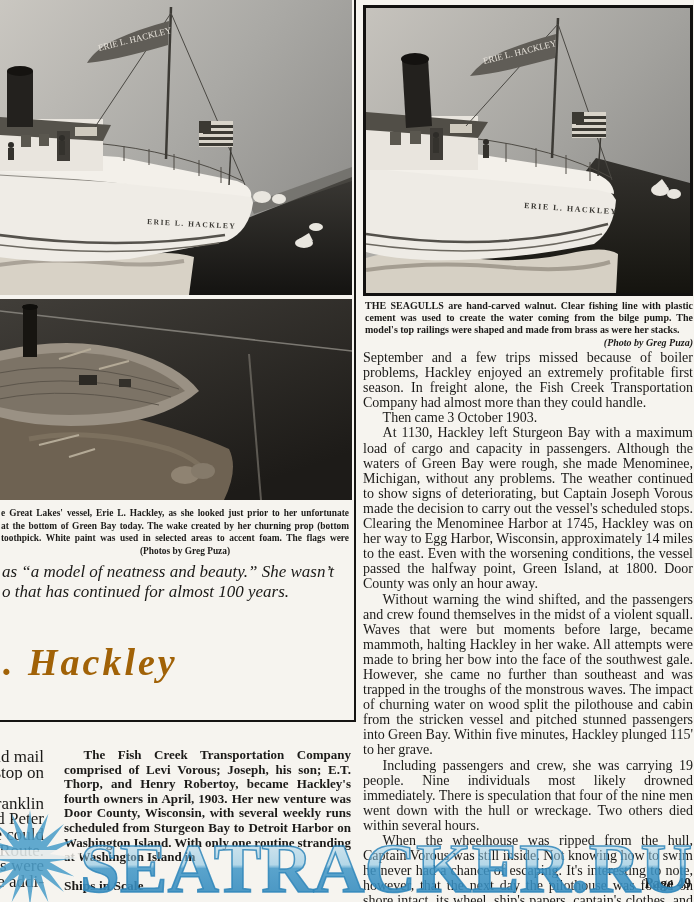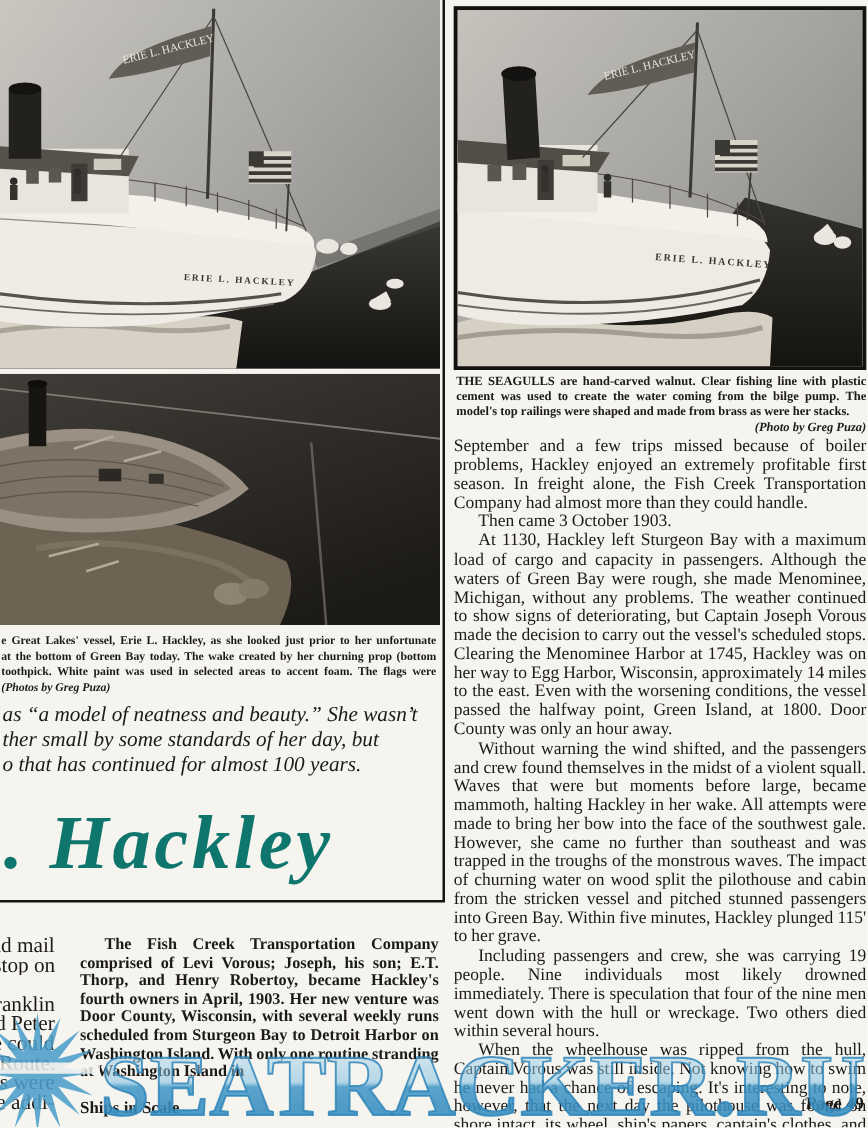--- a/index.html
+++ b/index.html
@@ -11,27 +11,27 @@
   
   .left-box{
     position:absolute; left:-3px; top:-3px; width:355px; height:721px;
     border:2px solid #161513; background:#f6f4ef;
   }
   .photo-top{position:absolute; left:0; top:0; width:353px; height:296px;}
   .photo-wreck{position:absolute; left:0; top:300px; width:353px; height:201px;}
   .l-caption{position:absolute; left:2px; top:508px; width:348px;
     font-weight:bold; font-size:9.4px; line-height:12.6px;}
   .l-cap-line{white-space:nowrap; text-align:justify; text-align-last:justify; overflow:hidden;}
-  .l-cap-credit{text-align:left; font-style:italic;}
+  .l-cap-credit{text-align:center; padding-left:20px;}
   .pullquote{position:absolute; left:3px; top:563px; width:348px;
     font-style:italic; font-size:17px; line-height:20px;}
   .pq-line{white-space:nowrap;}
   .headline{position:absolute; left:4px; top:641px; width:348px;
-    font-weight:bold; font-style:italic; font-size:61px; letter-spacing:3px;
-    color:#0f766e; white-space:nowrap;}
+    font-weight:bold; font-style:italic; font-size:38px; letter-spacing:3px;
+    color:#a16207; white-space:nowrap;}
   
   .frag-col{position:absolute; left:0; top:749px; width:44px; overflow:hidden;
     font-size:17px; line-height:15.6px; direction:rtl; white-space:nowrap;}
   .frag{height:15.6px; overflow:hidden;}
   .left-col2{position:absolute; left:64px; top:748px; width:287px;
     font-size:13px; line-height:14.6px; text-align:justify; word-spacing:-0.3px;}
   .left-col2 p{margin:0;}
   .left-col2 p.indent{text-indent:1.5em;font-weight:bold;}
   .footer-left{position:absolute; left:64px; top:878px; font-weight:bold; font-size:13.5px;}
   
@@ -177,21 +177,20 @@
 
     <div class="l-caption">
       <div class="l-cap-line">e Great Lakes' vessel, Erie L. Hackley, as she looked just prior to her unfortunate</div>
       <div class="l-cap-line">at the bottom of Green Bay today. The wake created by her churning prop (bottom</div>
       <div class="l-cap-line">toothpick. White paint was used in selected areas to accent foam. The flags were</div>
       <div class="l-cap-credit">(Photos by Greg Puza)</div>
     </div>
 
     <div class="pullquote">
       <div class="pq-line">as “a model of neatness and beauty.” She wasn’t</div>
-      <div class="pq-line">ther small by some standards of her day, but</div>
       <div class="pq-line">o that has continued for almost 100 years.</div>
     </div>
 
     <div class="headline">. Hackley</div>
   </div>
 
   <div class="frag-col">
     <div class="frag"><span dir="ltr">nd mail</span></div>
     <div class="frag"><span dir="ltr">stop on</span></div>
     <div class="frag"><span dir="ltr"></span></div>

